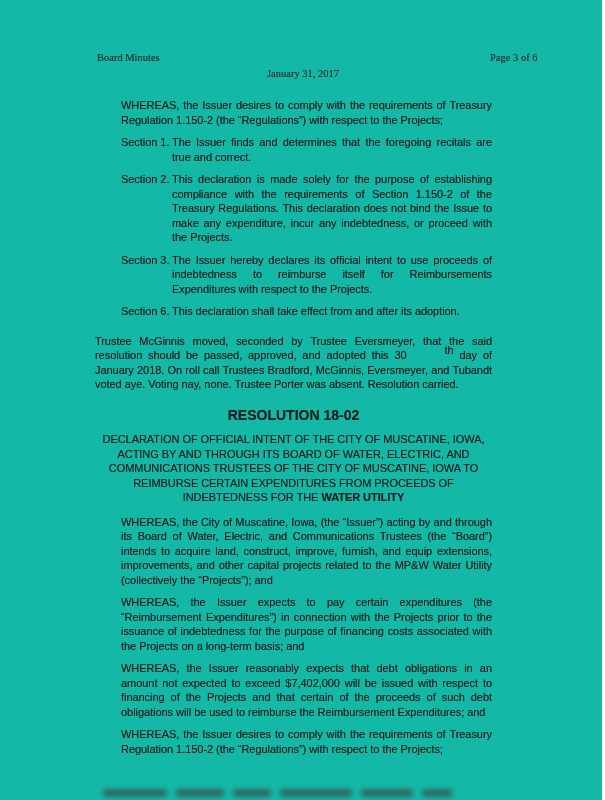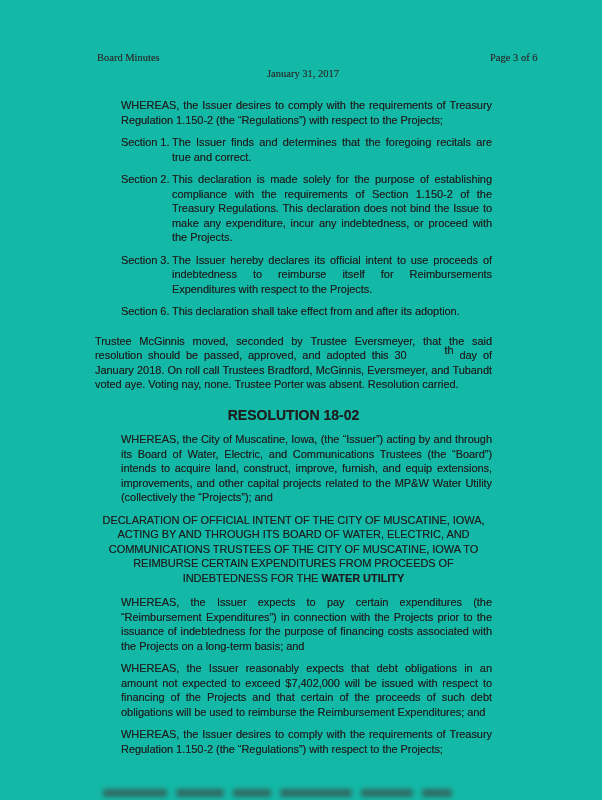--- a/index.html
+++ b/index.html
@@ -113,23 +113,23 @@
 
     <div class="section">
       <span class="sec-label">Section 6.</span>
       <span class="sec-text">This declaration shall take effect from and after its adoption.</span>
     </div>
 
     <p class="para motion"><span>Trustee McGinnis moved, seconded by Trustee Eversmeyer, that the said resolution should be passed, approved, and adopted this 30</span><sup class="sup">th</sup><span> day of January 2018. On roll call Trustees Bradford, McGinnis, Eversmeyer, and Tubandt voted aye. Voting nay, none. Trustee Porter was absent. Resolution carried.</span></p>
 
     <h2 class="res-title">RESOLUTION 18-02</h2>
 
+    <p class="para decl-heading"><span>DECLARATION OF OFFICIAL INTENT OF THE CITY OF MUSCATINE, IOWA, ACTING BY AND THROUGH ITS BOARD OF WATER, ELECTRIC, AND COMMUNICATIONS TRUSTEES OF THE CITY OF MUSCATINE, IOWA TO REIMBURSE CERTAIN EXPENDITURES FROM PROCEEDS OF INDEBTEDNESS FOR THE </span><strong>WATER UTILITY</strong></p>
+
     <p class="para indent">WHEREAS, the City of Muscatine, Iowa, (the “Issuer”) acting by and through its Board of Water, Electric, and Communications Trustees (the “Board”) intends to acquire land, construct, improve, furnish, and equip extensions, improvements, and other capital projects related to the MP&amp;W Water Utility (collectively the “Projects”); and</p>
-
-    <p class="para decl-heading"><span>DECLARATION OF OFFICIAL INTENT OF THE CITY OF MUSCATINE, IOWA, ACTING BY AND THROUGH ITS BOARD OF WATER, ELECTRIC, AND COMMUNICATIONS TRUSTEES OF THE CITY OF MUSCATINE, IOWA TO REIMBURSE CERTAIN EXPENDITURES FROM PROCEEDS OF INDEBTEDNESS FOR THE </span><strong>WATER UTILITY</strong></p>
 
     <p class="para indent">WHEREAS, the Issuer expects to pay certain expenditures (the “Reimbursement Expenditures”) in connection with the Projects prior to the issuance of indebtedness for the purpose of financing costs associated with the Projects on a long-term basis; and</p>
 
     <p class="para indent">WHEREAS, the Issuer reasonably expects that debt obligations in an amount not expected to exceed $7,402,000 will be issued with respect to financing of the Projects and that certain of the proceeds of such debt obligations will be used to reimburse the Reimbursement Expenditures; and</p>
 
     <p class="para indent">WHEREAS, the Issuer desires to comply with the requirements of Treasury Regulation 1.150-2 (the “Regulations”) with respect to the Projects;</p>
 
   </div>
 
   <div class="smudge">

